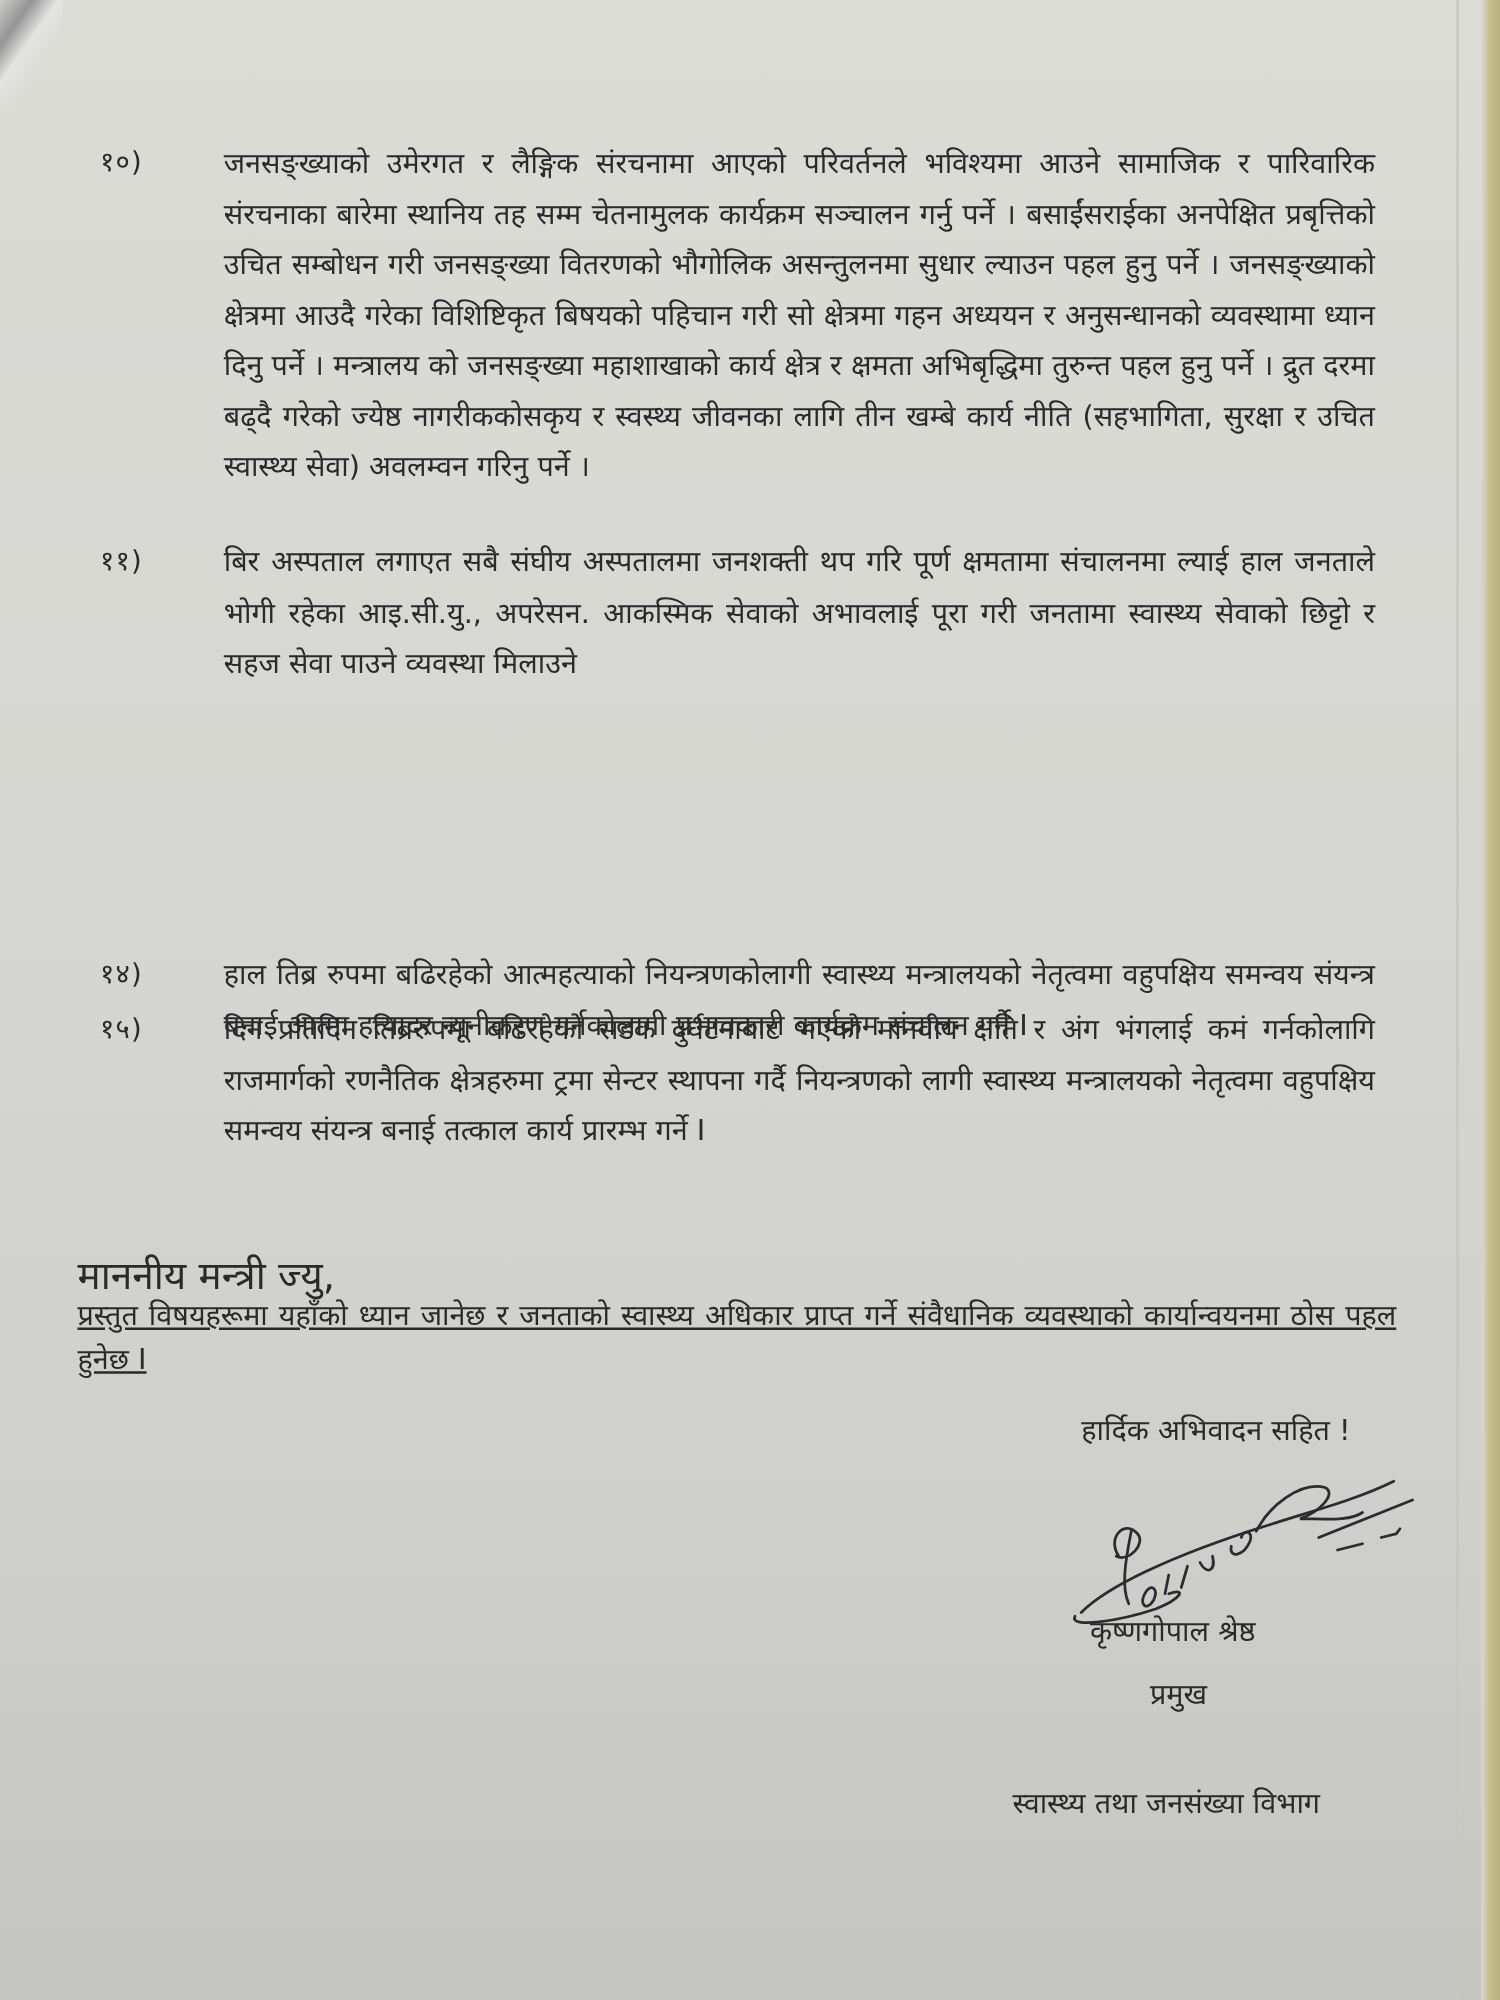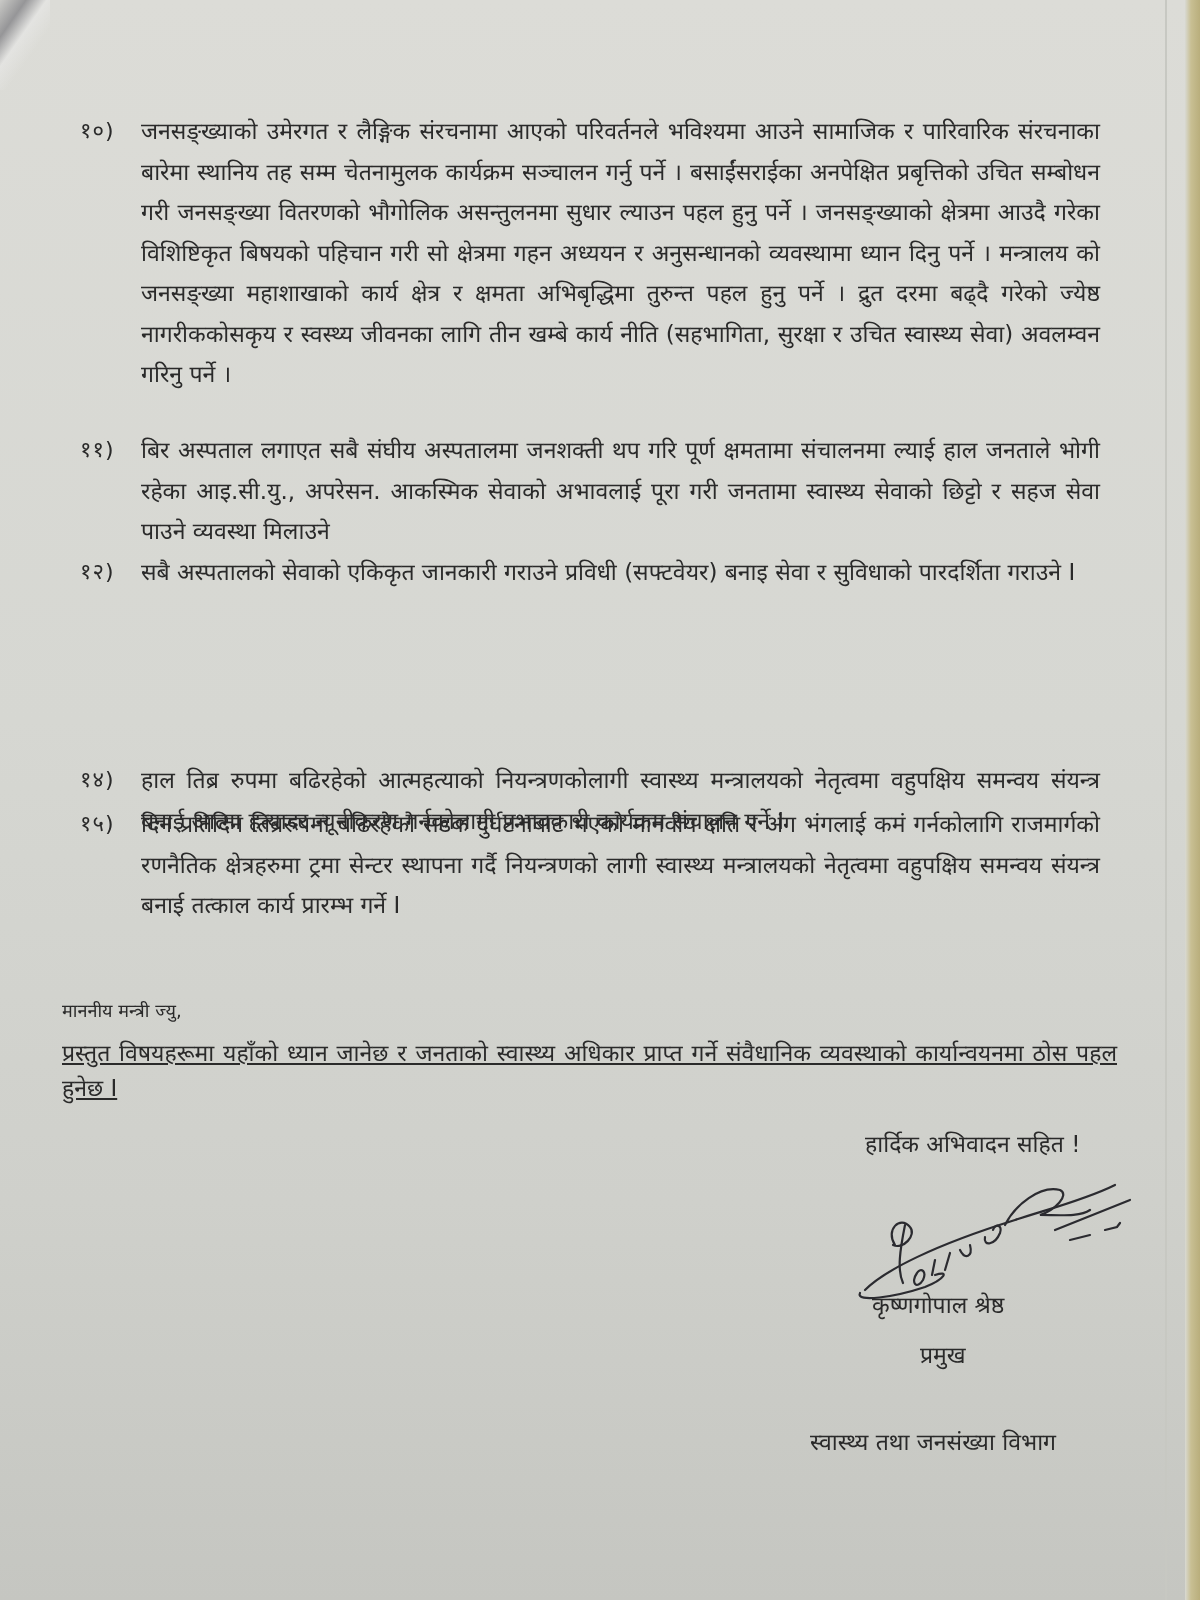--- a/index.html
+++ b/index.html
@@ -31,24 +31,24 @@
   }
   .item {
     position: absolute; left: 80px; width: 1020px;
     font-size: 23px; line-height: 40.5px;
   }
   .item .num {
     position: absolute; left: 0; top: 0; width: 60px;
     font-size: 22px; letter-spacing: 1px;
   }
   .item .txt {
-    margin-left: 61px; text-align: justify;
+    margin-left: 99px; text-align: justify;
   }
   .salutation {
-    position: absolute; left: 62px; top: 998px; font-size: 18px;
+    position: absolute; left: 62px; top: 998px; font-size: 31px;
   }
   .closing {
     position: absolute; left: 62px; top: 1036px; width: 1055px;
     font-size: 23px; line-height: 35px; text-align: justify; text-decoration: underline;
   }
   .regards {
     position: absolute; left: 865px; top: 1127px; font-size: 23px;
   }
   .signature {
     position: absolute; left: 855px; top: 1175px; width: 300px; height: 150px;
@@ -76,24 +76,20 @@
   <div class="item" style="top:111px;">
     <span class="num">१०)</span>
     <div class="txt">जनसङ्ख्याको उमेरगत र लैङ्गिक संरचनामा आएको परिवर्तनले भविश्यमा आउने सामाजिक र पारिवारिक संरचनाका बारेमा स्थानिय तह सम्म चेतनामुलक कार्यक्रम सञ्चालन गर्नु पर्ने । बसाईंसराईका अनपेक्षित प्रबृत्तिको उचित सम्बोधन गरी जनसङ्ख्या वितरणको भौगोलिक असन्तुलनमा सुधार ल्याउन पहल हुनु पर्ने । जनसङ्ख्याको क्षेत्रमा आउदै गरेका विशिष्टिकृत बिषयको पहिचान गरी सो क्षेत्रमा गहन अध्ययन र अनुसन्धानको व्यवस्थामा ध्यान दिनु पर्ने । मन्त्रालय को जनसङ्ख्या महाशाखाको कार्य क्षेत्र र क्षमता अभिबृद्धिमा तुरुन्त पहल हुनु पर्ने । द्रुत दरमा बढ्दै गरेको ज्येष्ठ नागरीककोसकृय र स्वस्थ्य जीवनका लागि तीन खम्बे कार्य नीति (सहभागिता, सुरक्षा र उचित स्वास्थ्य सेवा) अवलम्वन गरिनु पर्ने ।</div>
   </div>
 
   <div class="item" style="top:430px;">
     <span class="num">११)</span>
     <div class="txt">बिर अस्पताल लगाएत सबै संघीय अस्पतालमा जनशक्ती थप गरि  पूर्ण क्षमतामा संचालनमा ल्याई हाल जनताले भोगी रहेका आइ.सी.यु., अपरेसन. आकस्मिक सेवाको अभावलाई पूरा गरी जनतामा स्वास्थ्य सेवाको छिट्टो र सहज सेवा पाउने व्यवस्था मिलाउने</div>
   </div>
 
-  <div class="item" style="top:552px;">
-    <span class="num">१२)</span>
-    <div class="txt">सबै अस्पतालको सेवाको एकिकृत जानकारी गराउने प्रविधी (सफ्टवेयर)  बनाइ सेवा र सुविधाको पारदर्शिता गराउने I</div>
-  </div>
 
 
   <div class="item" style="top:760px;">
     <span class="num">१४)</span>
     <div class="txt">हाल तिब्र रुपमा बढिरहेको आत्महत्याको नियन्त्रणकोलागी स्वास्थ्य  मन्त्रालयको नेतृत्वमा वहुपक्षिय समन्वय संयन्त्र बनाई आत्मा हत्यादर न्यूनीकरण गर्नकोलागी प्रभावकारी कार्यक्रम  संचालन गर्ने I</div>
   </div>
 
   <div class="item" style="top:804px;">
     <span class="num">१५)</span>
     <div class="txt">दिन प्रतिदिन तिब्ररुपमा बढिरहेको सडक दुर्घटनाबाट भएको मानवीय क्षति र अंग भंगलाई कमं गर्नकोलागि राजमार्गको रणनैतिक क्षेत्रहरुमा ट्रमा सेन्टर स्थापना गर्दै नियन्त्रणको लागी स्वास्थ्य मन्त्रालयको नेतृत्वमा वहुपक्षिय समन्वय संयन्त्र बनाई तत्काल कार्य प्रारम्भ गर्ने I</div>

